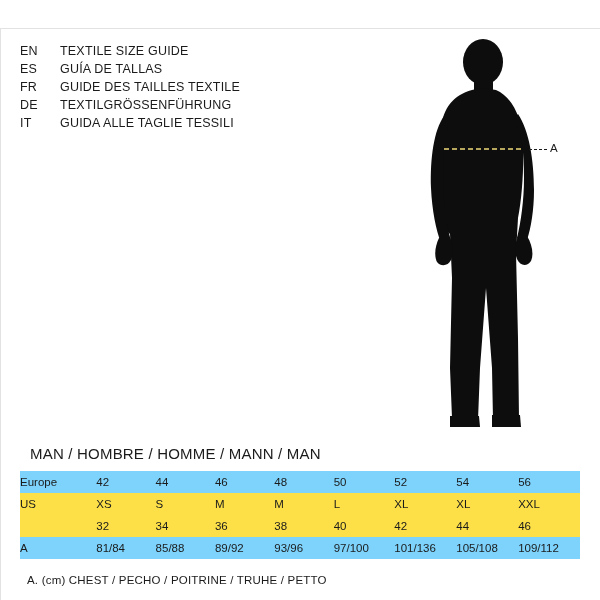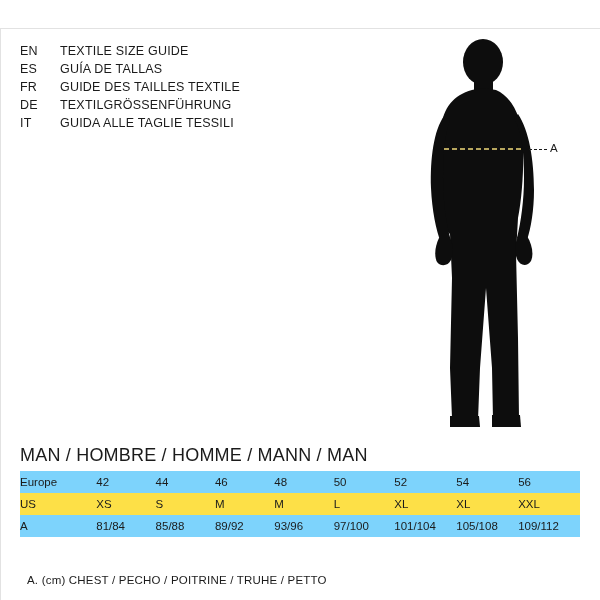--- a/index.html
+++ b/index.html
@@ -82,23 +82,23 @@
     position: absolute;
     left: 129px;
     top: 111px;
     width: 18px;
     border-top: 1px dashed #1b1b1b;
   }
 
   
   .table-title {
     position: absolute;
-    left: 20px;
+    left: 30px;
     top: 417px;
-    font-size: 18px;
+    font-size: 15px;
     letter-spacing: 0.2px;
   }
   table.size-table {
     position: absolute;
     left: 20px;
     top: 443px;
     width: 560px;
     border-collapse: collapse;
     font-size: 11.5px;
   }
@@ -239,28 +239,39 @@
         <td class="label-cell">US</td>
         <td class="val-cell">XS</td>
         <td class="val-cell">S</td>
         <td class="val-cell">M</td>
         <td class="val-cell">M</td>
         <td class="val-cell">L</td>
         <td class="val-cell">XL</td>
         <td class="val-cell">XL</td>
         <td class="val-cell">XXL</td>
       </tr>
+      <tr class="shade-row">
+        <td class="label-cell"></td>
+        <td class="val-cell">32</td>
+        <td class="val-cell">34</td>
+        <td class="val-cell">36</td>
+        <td class="val-cell">38</td>
+        <td class="val-cell">40</td>
+        <td class="val-cell">42</td>
+        <td class="val-cell">44</td>
+        <td class="val-cell">46</td>
+      </tr>
       <tr class="plain-row">
         <td class="label-cell">A</td>
         <td class="val-cell">81/84</td>
         <td class="val-cell">85/88</td>
         <td class="val-cell">89/92</td>
         <td class="val-cell">93/96</td>
         <td class="val-cell">97/100</td>
-        <td class="val-cell">101/104</td>
+        <td class="val-cell">101/136</td>
         <td class="val-cell">105/108</td>
         <td class="val-cell">109/112</td>
       </tr>
     </tbody>
   </table>
 
   <div class="footnote">A. (cm) CHEST / PECHO / POITRINE / TRUHE / PETTO</div>
 
   <div class="outer-border"></div>
 </div>

